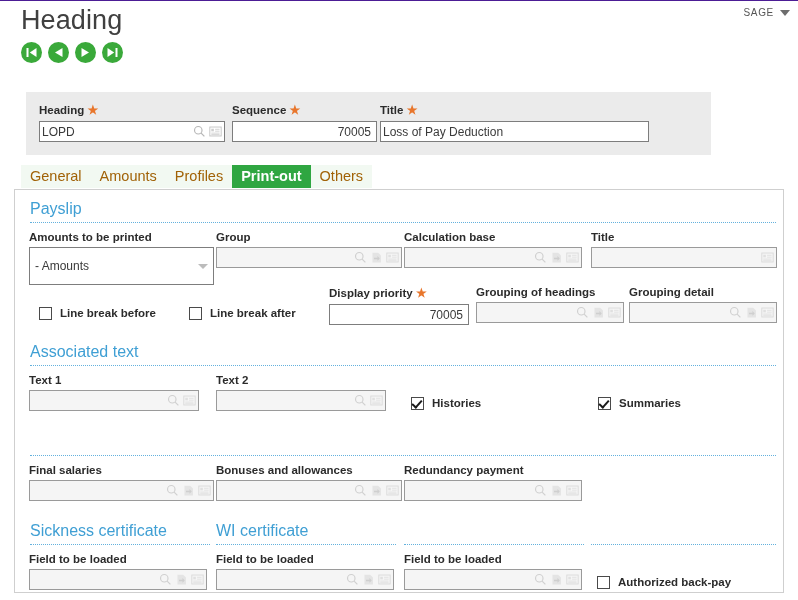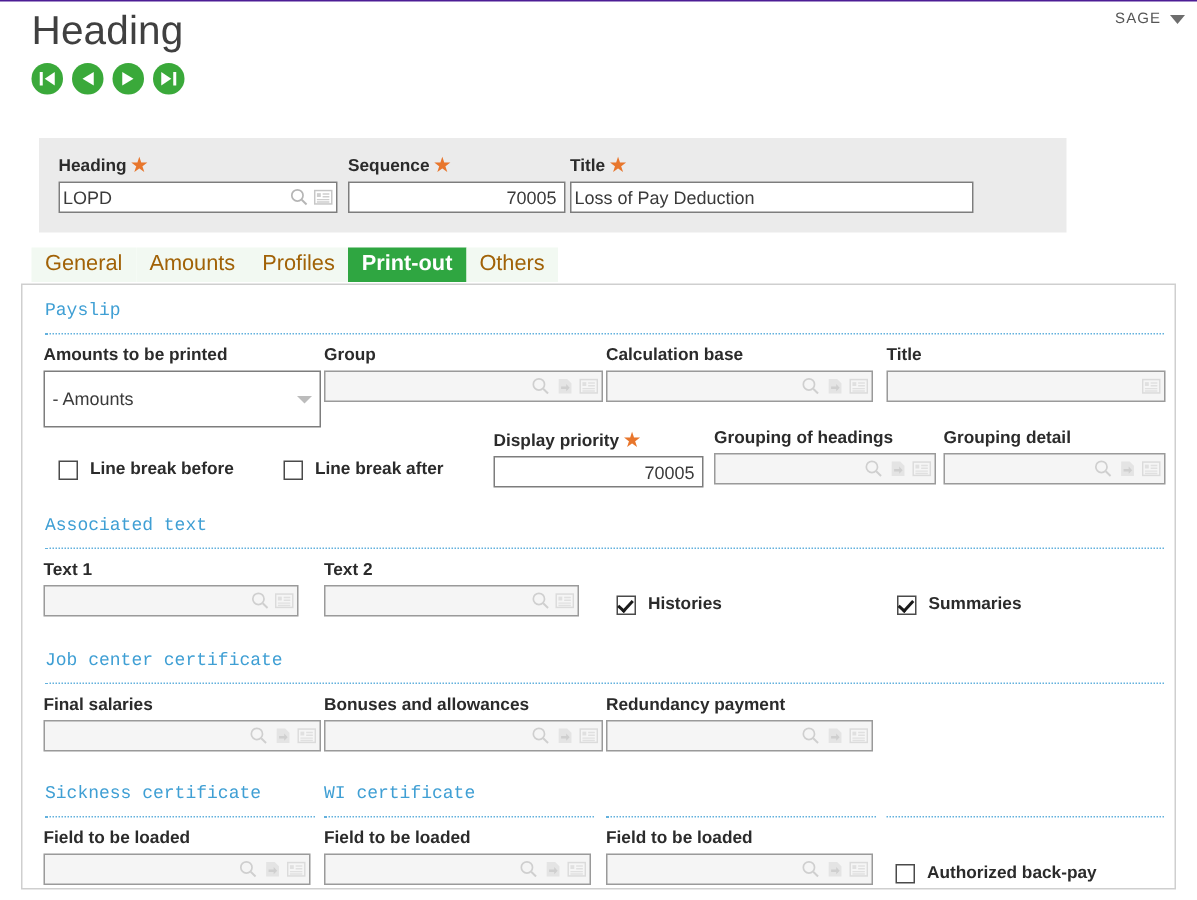--- a/index.html
+++ b/index.html
@@ -151,25 +151,24 @@
     width: 770px;
     height: 404px;
     border: 1px solid #cfcfcf;
     border-top: 1px solid #cfcfcf;
     background: #ffffff;
     box-sizing: border-box;
   }
 
   .section-title {
     position: absolute;
-    font-size: 12px;
+    font-size: 16px;
     color: #3f9fd4;
     font-weight: normal;
     white-space: nowrap;
-    font-family: Liberation Mono, monospace;
   }
   .section-rule {
     position: absolute;
     height: 0;
     border-top: 1px dotted #63b1dd;
   }
 
   .fld { position: absolute; }
   .flabel {
     font-size: 11.5px;
@@ -527,21 +526,20 @@
 
     <div class="cbrow" style="left:396px; top:207px;">
       <span class="cbox checked"></span>
       <span class="cblabel">Histories</span>
     </div>
     <div class="cbrow" style="left:583px; top:207px;">
       <span class="cbox checked"></span>
       <span class="cblabel">Summaries</span>
     </div>
 
-    <div class="section-title" style="left:15px; top:243px;">Job center certificate</div>
     <div class="section-rule" style="left:15px; top:265px; width:746px;"></div>
 
     <div class="fld" style="left:14px; top:274px; width:185px;">
       <div class="flabel">Final salaries</div>
       <div class="inputbox readonly">
         <span class="val"></span>
         <span class="icons">
           <svg class="ico dim" width="13" height="13" viewBox="0 0 16 16">
             <circle cx="6.5" cy="6.5" r="4.6" fill="none" stroke="#9c9c9c" stroke-width="1.4"></circle>
             <line x1="10" y1="10" x2="14" y2="14" stroke="#9c9c9c" stroke-width="1.6"></line>

